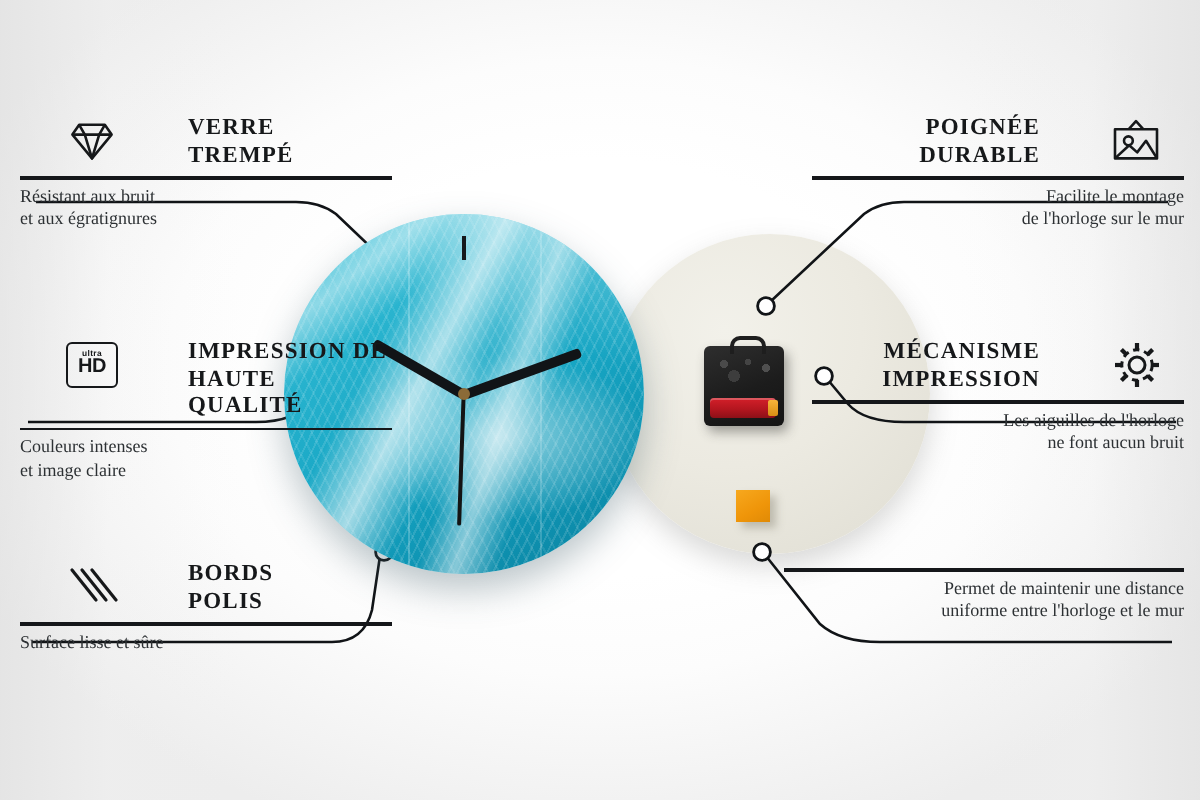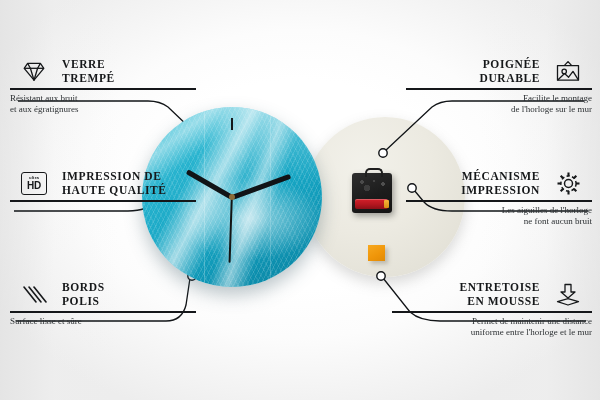--- a/index.html
+++ b/index.html
@@ -201,22 +201,22 @@
   .feature {
     position: absolute;
     z-index: 6;
     width: 186px;
   }
   .feature.left  { left: 10px;  text-align: left; }
   .feature.right { right: 8px;  text-align: right; }
 
   .feat-head {
     display: flex;
-    align-items: center;
-    gap: 4px;
+    gap: 24px;
+    margin-left: 12px;
   }
   .feature.right .feat-head { flex-direction: row-reverse; }
 
   .feat-title {
     font-family: "Liberation Serif", serif;
     font-weight: bold;
     font-size: 11.5px;
     line-height: 13.5px;
     letter-spacing: .6px;
     color: #16181a;
@@ -354,20 +354,22 @@
       <span class="ficon">
         <span class="hd-badge">
           <span class="hd-top">ultra</span>
           <span class="hd-main">HD</span>
         </span>
       </span>
       <span class="feat-title">IMPRESSION DE
 HAUTE QUALITÉ</span>
     </div>
     <div class="feat-rule"></div>
+    <div class="feat-desc">Couleurs intenses
+et image claire</div>
   </div>
 
   <div class="feature left" style="top:281px;">
     <div class="feat-head">
       <span class="ficon">
         <svg width="26" height="22" viewBox="0 0 26 22">
           <g stroke="currentColor" stroke-width="1.6" stroke-linecap="round">
             <path d="M3,3 L15,18"></path>
             <path d="M8,3 L20,18"></path>
             <path d="M13,3 L25,18"></path>
@@ -423,30 +425,18 @@
       </span>
       <span class="feat-title">MÉCANISME
 IMPRESSION</span>
     </div>
     <div class="feat-rule"></div>
     <div class="feat-desc">Les aiguilles de l'horloge
 ne font aucun bruit</div>
   </div>
 
   <div class="feature right" style="top:281px; width:200px;">
-    <div class="feat-head">
-      <span class="ficon">
-        <svg width="26" height="24" viewBox="0 0 26 24">
-          <g fill="none" stroke="currentColor" stroke-width="1.3" stroke-linejoin="round">
-            <path d="M10,1.5 L16,1.5 L16,9 L20,9 L13,15 L6,9 L10,9 Z"></path>
-            <path d="M13,15.6 L23.5,18.6 L13,22 L2.5,18.6 Z"></path>
-          </g>
-        </svg>
-      </span>
-      <span class="feat-title">ENTRETOISE
-EN MOUSSE</span>
-    </div>
     <div class="feat-rule"></div>
     <div class="feat-desc">Permet de maintenir une distance
 uniforme entre l'horloge et le mur</div>
   </div>
 
 </div>
 
 </body></html>

